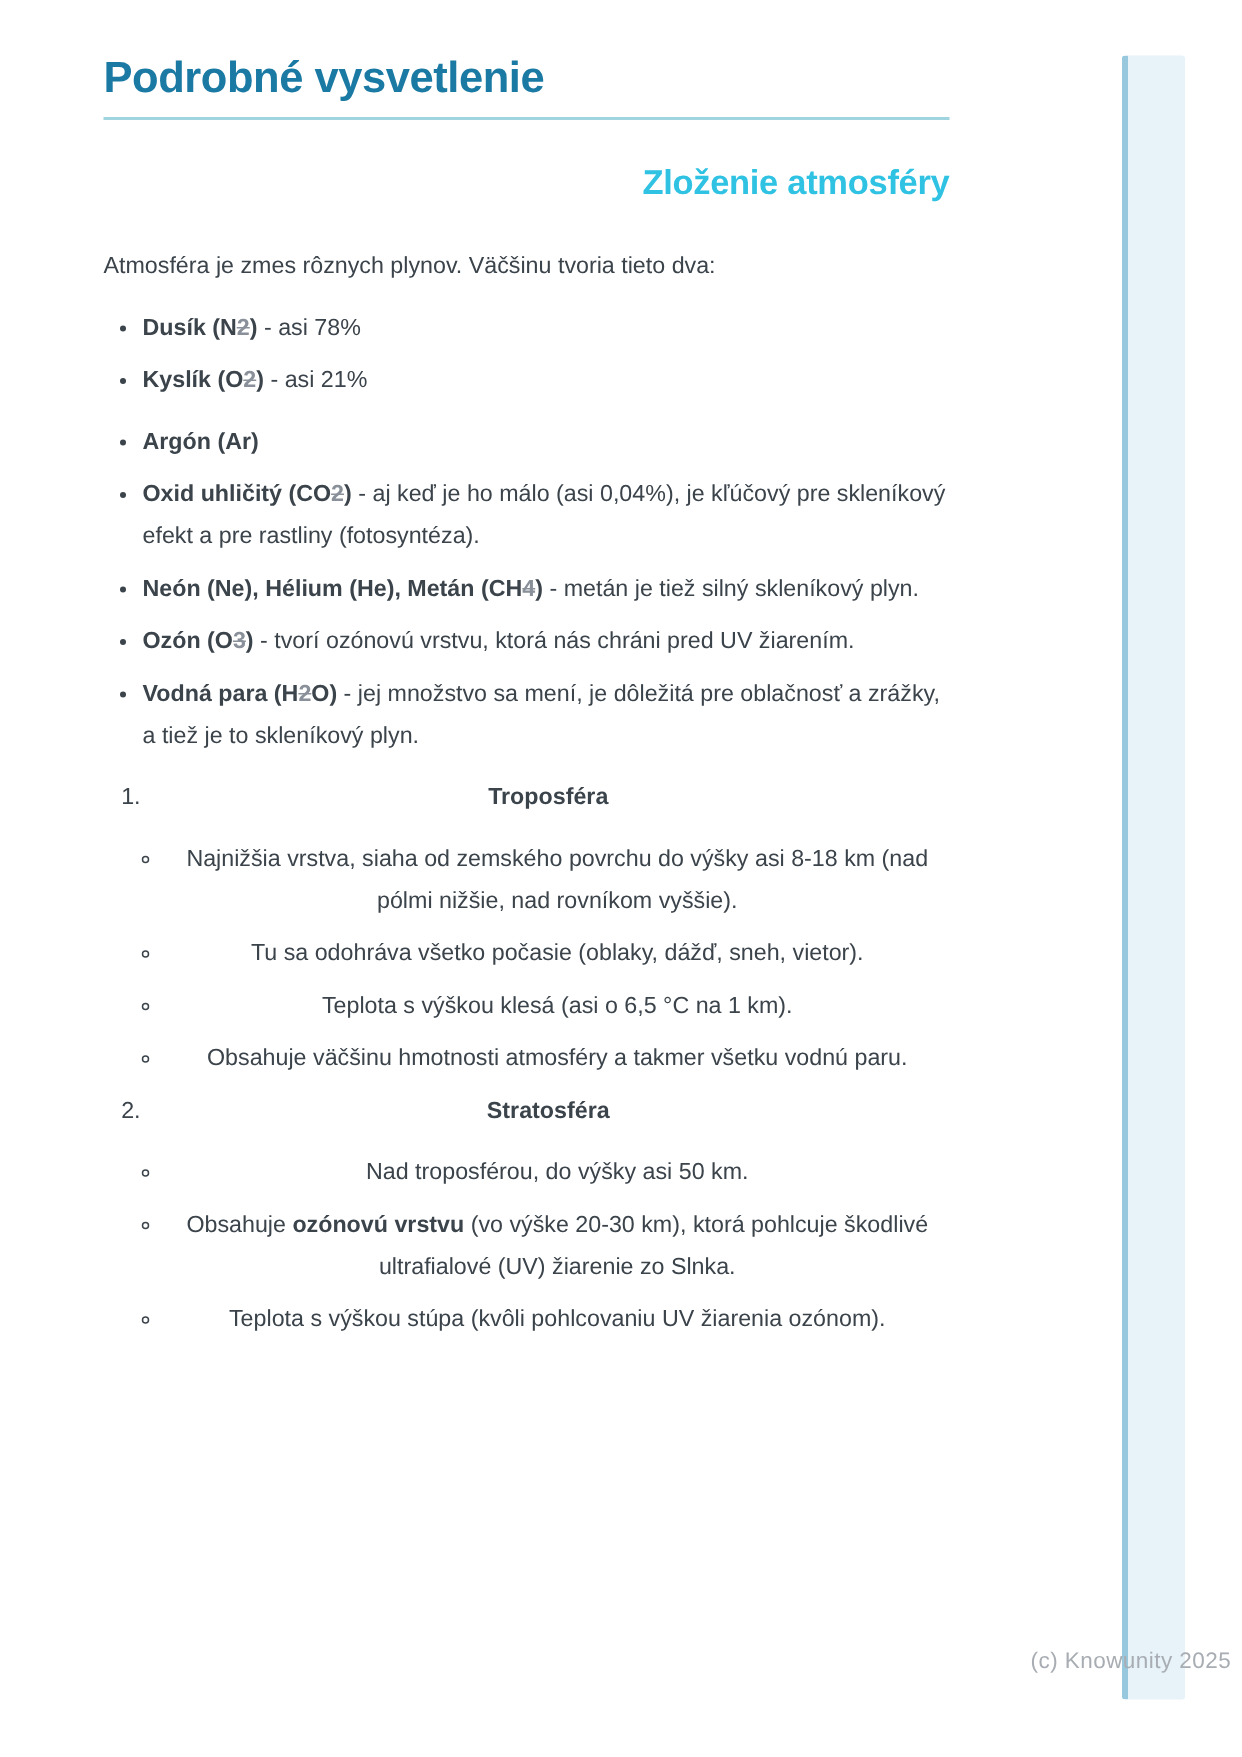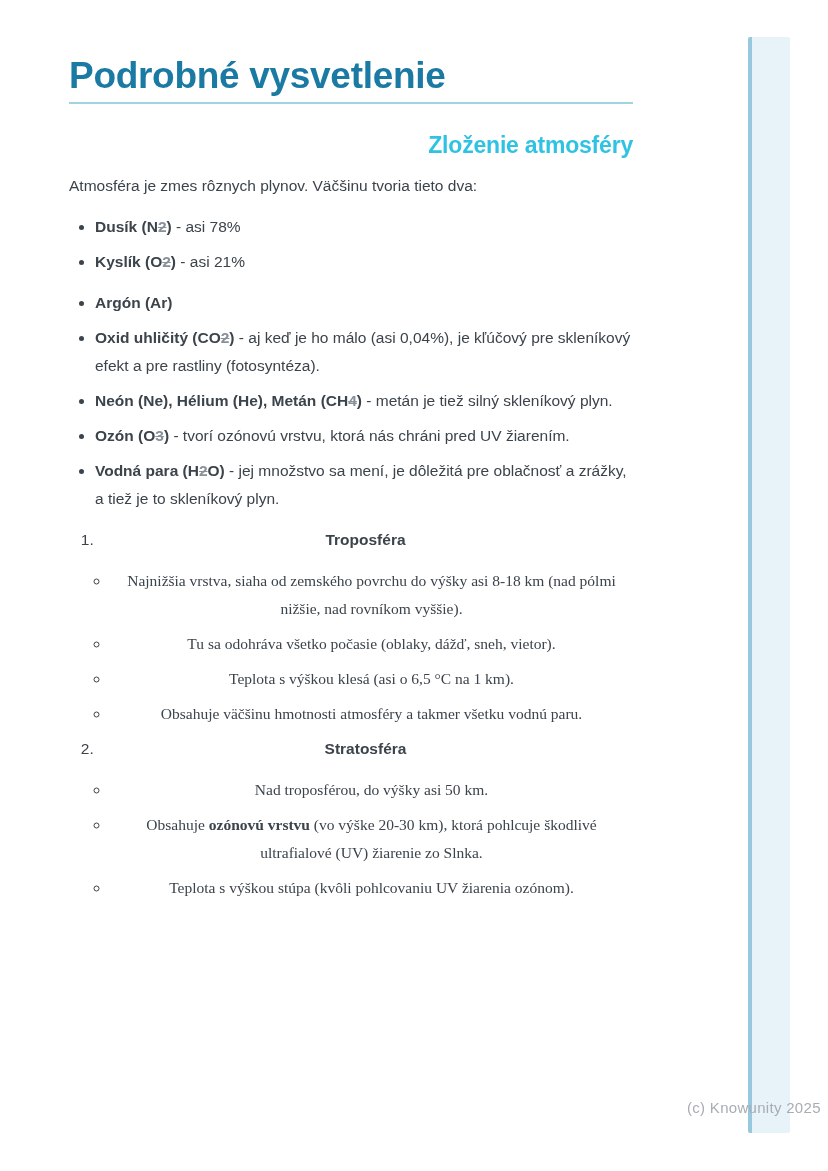--- a/index.html
+++ b/index.html
@@ -8,51 +8,51 @@
     background:#ffffff;
     font-family:"Liberation Sans",sans-serif;
     color:var(--text,#3b434b);
     position:relative;
     overflow:hidden;
   }
   .content{
     position:absolute;left:69px;top:0;width:564px;
   }
   h1{
-    margin:60px 0 0;
-    font-size:37px;line-height:32px;font-weight:700;
+    margin:36px 0 0;
+    font-size:29px;line-height:32px;font-weight:700;
     color:var(--title,#1b7aa3);
     letter-spacing:-0.3px;
   }
   .rule{
     margin-top:10px;height:2px;background:var(--rule,#a0d4de);
   }
   .article{margin-top:28px;}
   h2{
     margin:14px 0 0;
     font-size:23px;line-height:27px;font-weight:700;
     color:var(--accent,#2fc2e3);
     letter-spacing:-0.2px;
     text-align:right;
   }
   p{
     margin:9px 0 0;
     font-size:15.5px;line-height:29px;
   }
-  h2 + p{margin-top:12px;}
+  h2 + p{margin-top:28px;}
   ul,ol{
     margin:13px 0 0;
     padding-left:26px;
   }
   ol{padding-left:29px;text-align:center;}
   li{
     font-size:15.5px;line-height:28px;
   }
   li + li{margin-top:7px;}
-  ul.nested{margin-top:13px;padding-left:12px;font-family:Liberation Serif, serif;}
+  ul.nested{margin-top:13px;padding-left:12px;}
   .b{font-weight:700;}
   .sub{
     color:var(--muted-sub,#8a9099);
     text-decoration:line-through;
   }
   .side-strip{
     position:absolute;
     left:748px;top:37px;
     width:42px;height:1096px;
     box-sizing:border-box;

